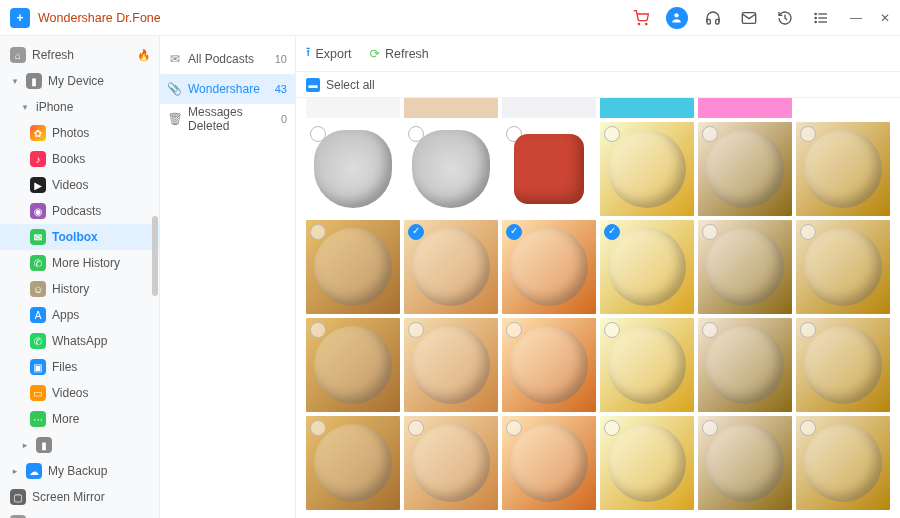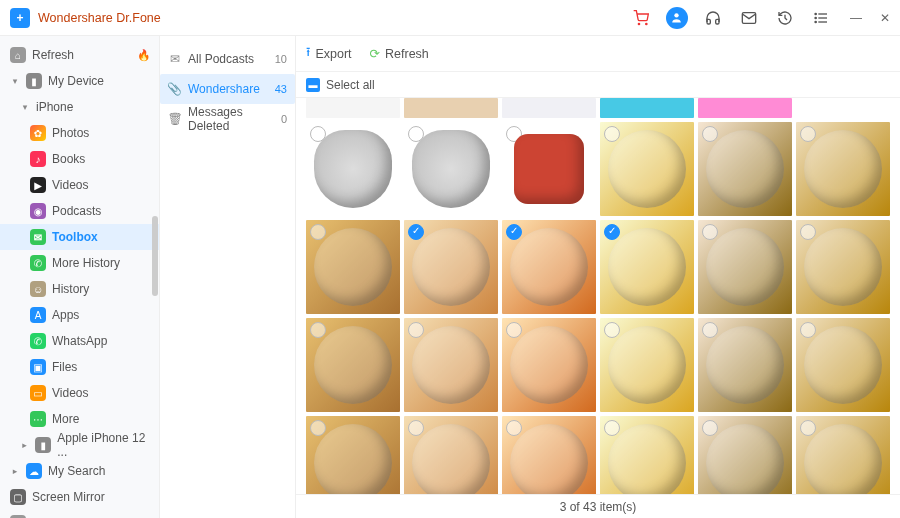--- a/index.html
+++ b/index.html
@@ -172,26 +172,25 @@
         <span class="ico" style="background:#ff9500">▭</span>
         <span>Videos</span>
       </div>
     <div class="sb-item ind2">
         <span class="ico" style="background:#34c759">⋯</span>
         <span>More</span>
       </div>
     <div class="sb-item ind1">
         <span class="exp">▸</span>
         <span class="ico" style="background:#888">▮</span>
-        <span>Apple iPhone 12 ...</span>
       </div>
     <div class="sb-item">
         <span class="exp">▸</span>
         <span class="ico" style="background:#1E90FF">☁</span>
-        <span>My Search</span>
+        <span>My Backup</span>
       </div>
     <div class="sb-item">
         <span class="ico" style="background:#666">▢</span>
         <span>Screen Mirror</span>
       </div>
     <div class="sb-item">
         <span class="ico" style="background:#999">✆</span>
         <span>Phone Companion</span>
       </div>
     <div class="sidebar-scroll"></div>
@@ -335,17 +334,14 @@
             <div class="sel"></div>
             <div class="food-layer"></div>
           </div>
           <div class="thumb food6">
             <div class="sel"></div>
             <div class="food-layer"></div>
           </div>
         </div>
     </div>
 
-    <div class="status">
-      <span>3  of  43  item(s)</span>
-    </div>
   </div>
 </div>
 
 </body></html>

